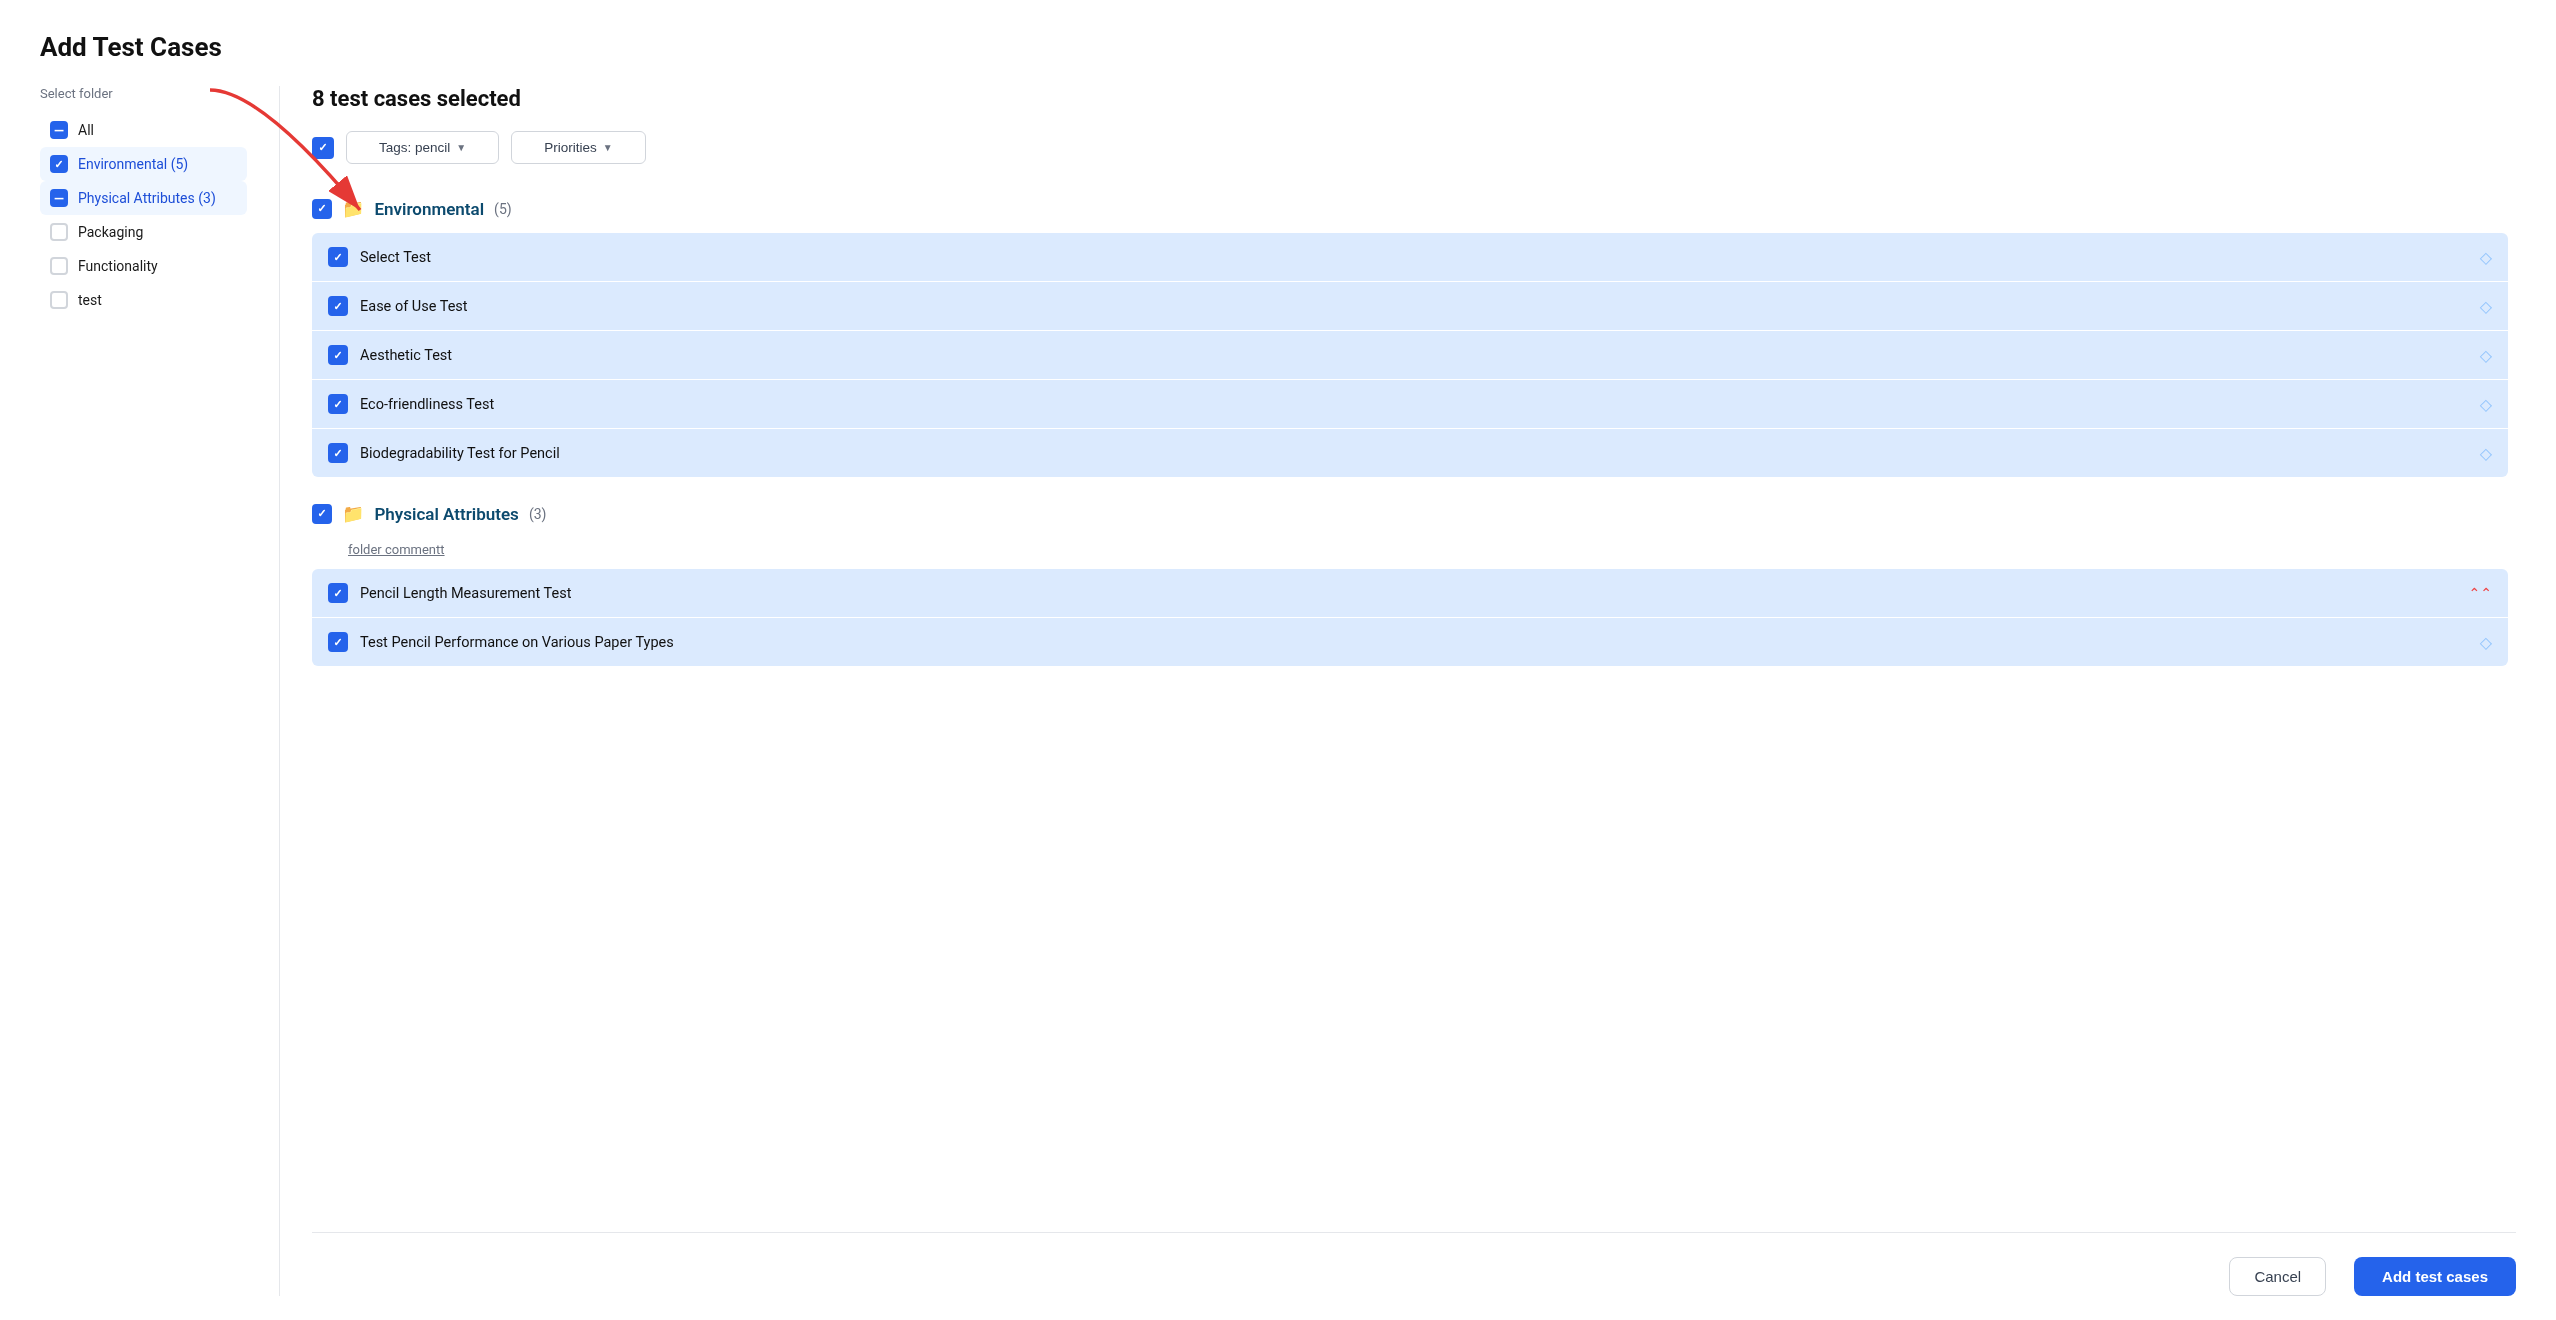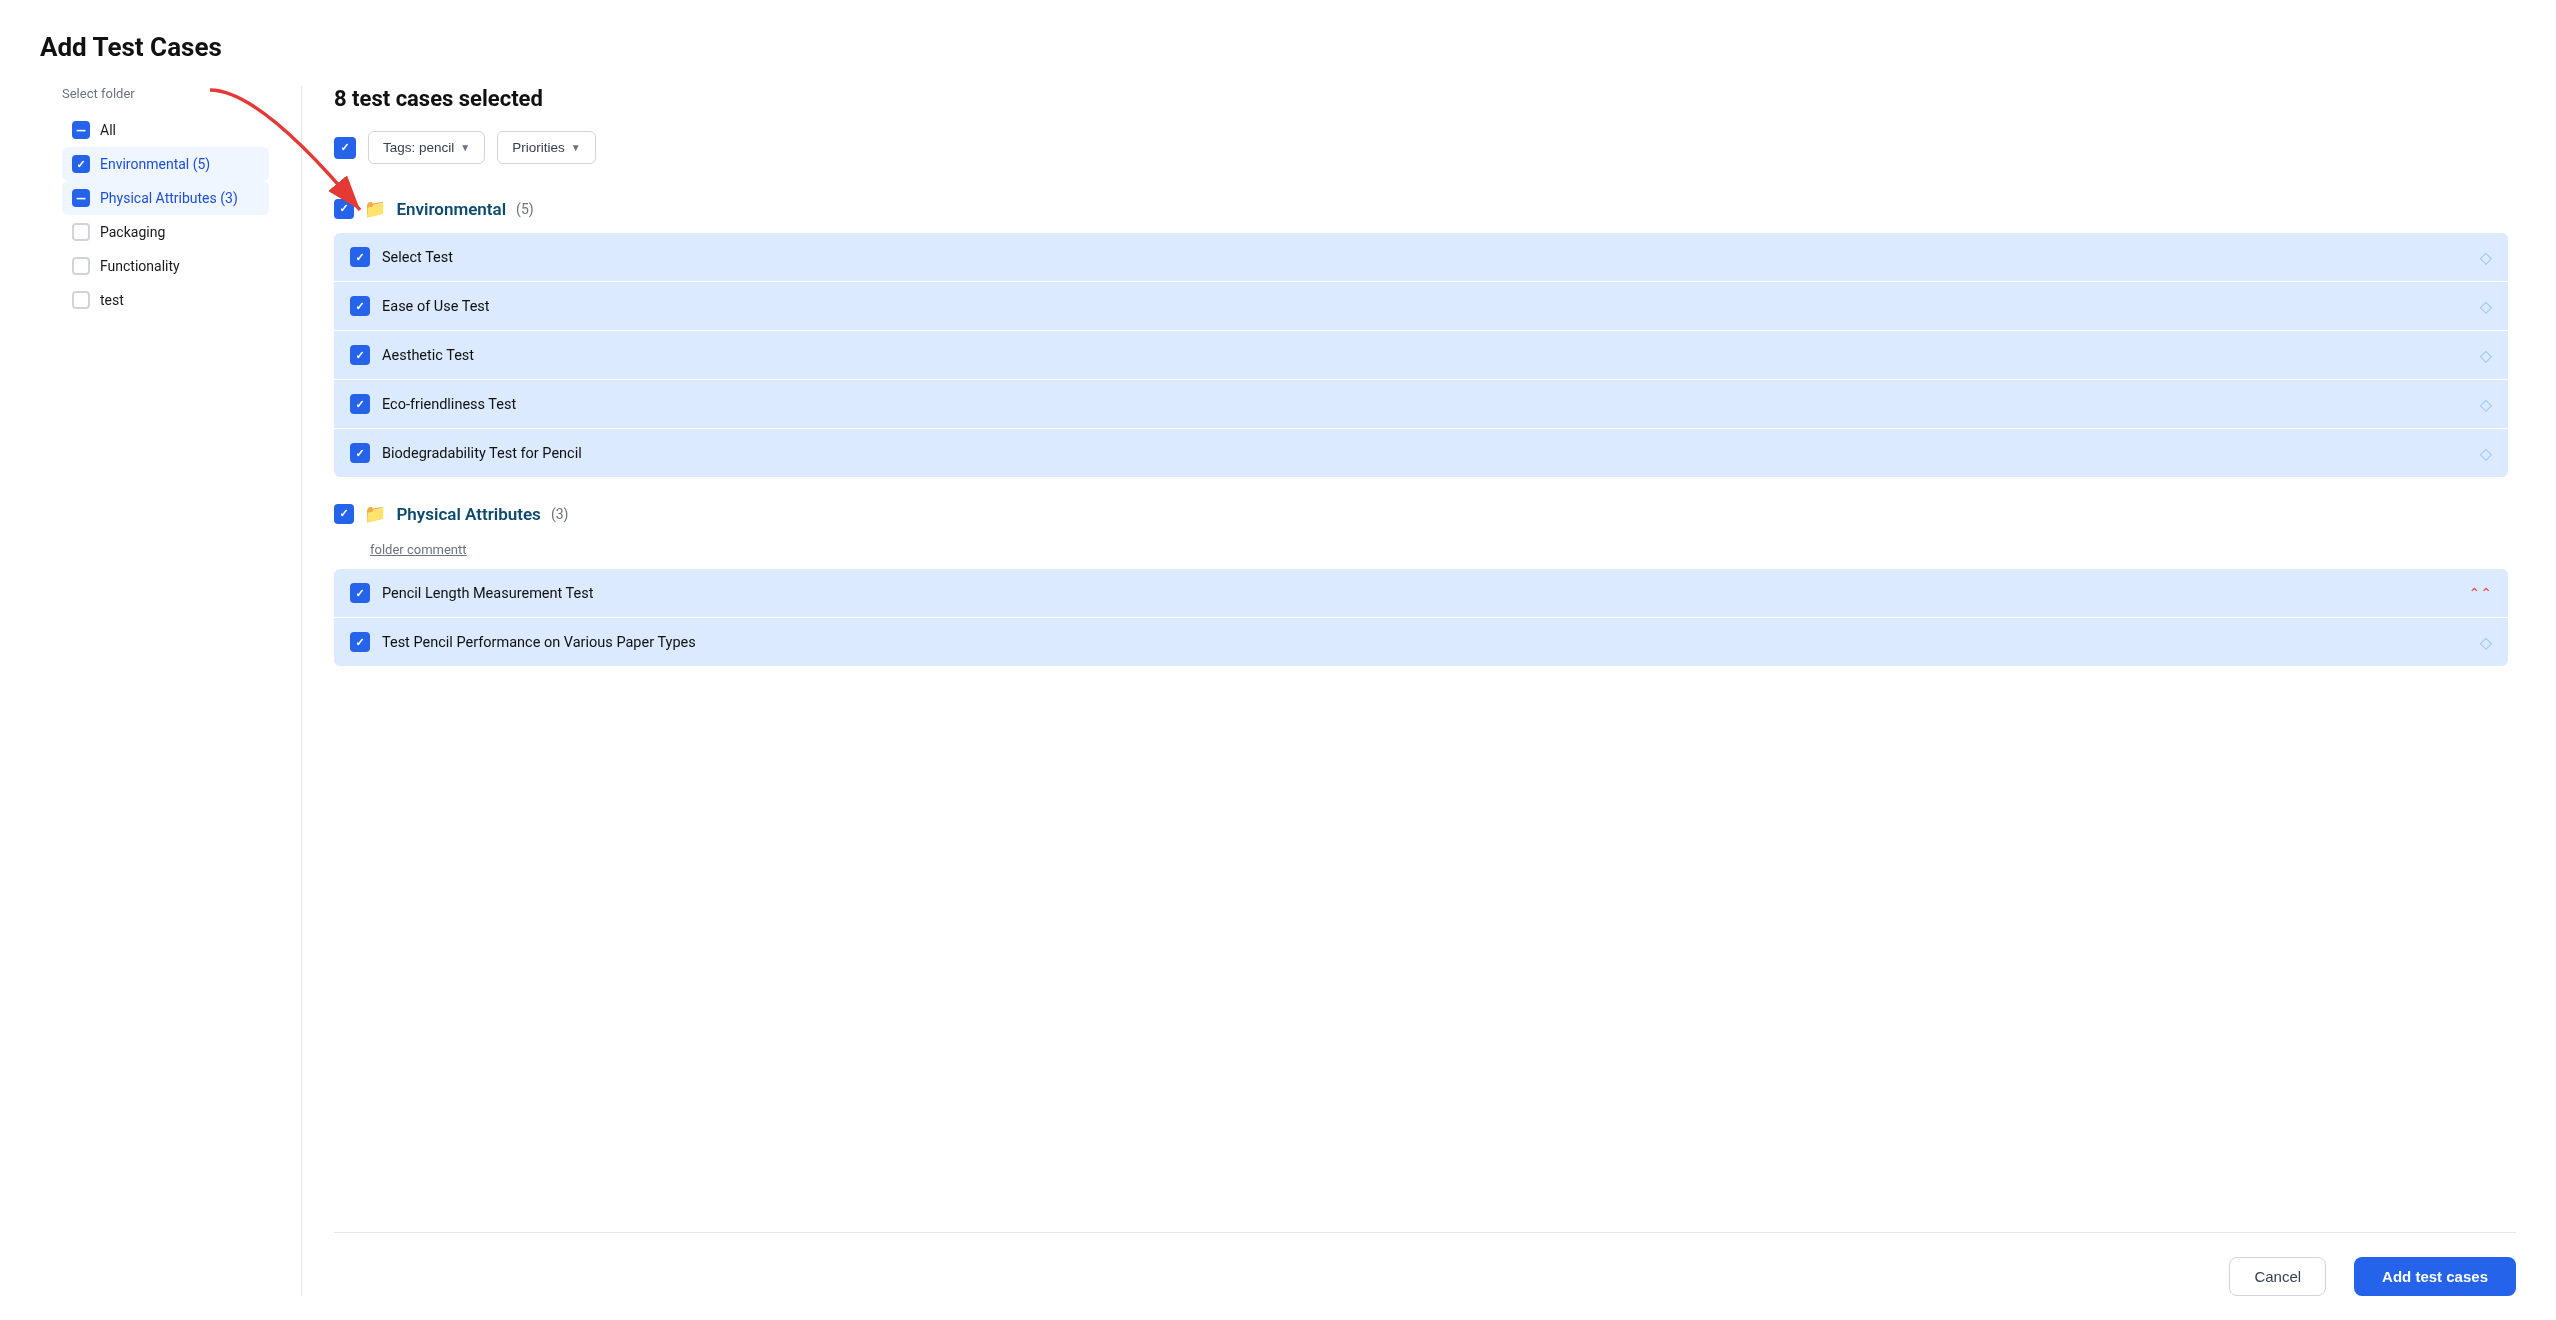--- a/index.html
+++ b/index.html
@@ -27,21 +27,20 @@
       display: flex;
       flex: 1;
       gap: 0;
     }
     
     .sidebar {
       width: 240px;
       flex-shrink: 0;
       padding-right: 32px;
       border-right: 1px solid #e5e7eb;
-      margin-left: 22px;
     }
     .sidebar-label {
       font-size: 13px;
       color: #6b7280;
       margin-bottom: 12px;
     }
     .folder-item {
       display: flex;
       align-items: center;
       gap: 10px;
@@ -115,21 +114,21 @@
       display: flex;
       align-items: center;
       justify-content: center;
       cursor: pointer;
       flex-shrink: 0;
     }
     .filter-btn {
       display: flex;
       align-items: center;
       gap: 6px;
-      padding: 8px 14px;
+      padding: 8px 32px;
       border: 1px solid #d1d5db;
       border-radius: 6px;
       background: #fff;
       cursor: pointer;
       font-size: 13.5px;
       color: #374151;
     }
     .filter-btn .chevron {
       font-size: 10px;
       color: #6b7280;

